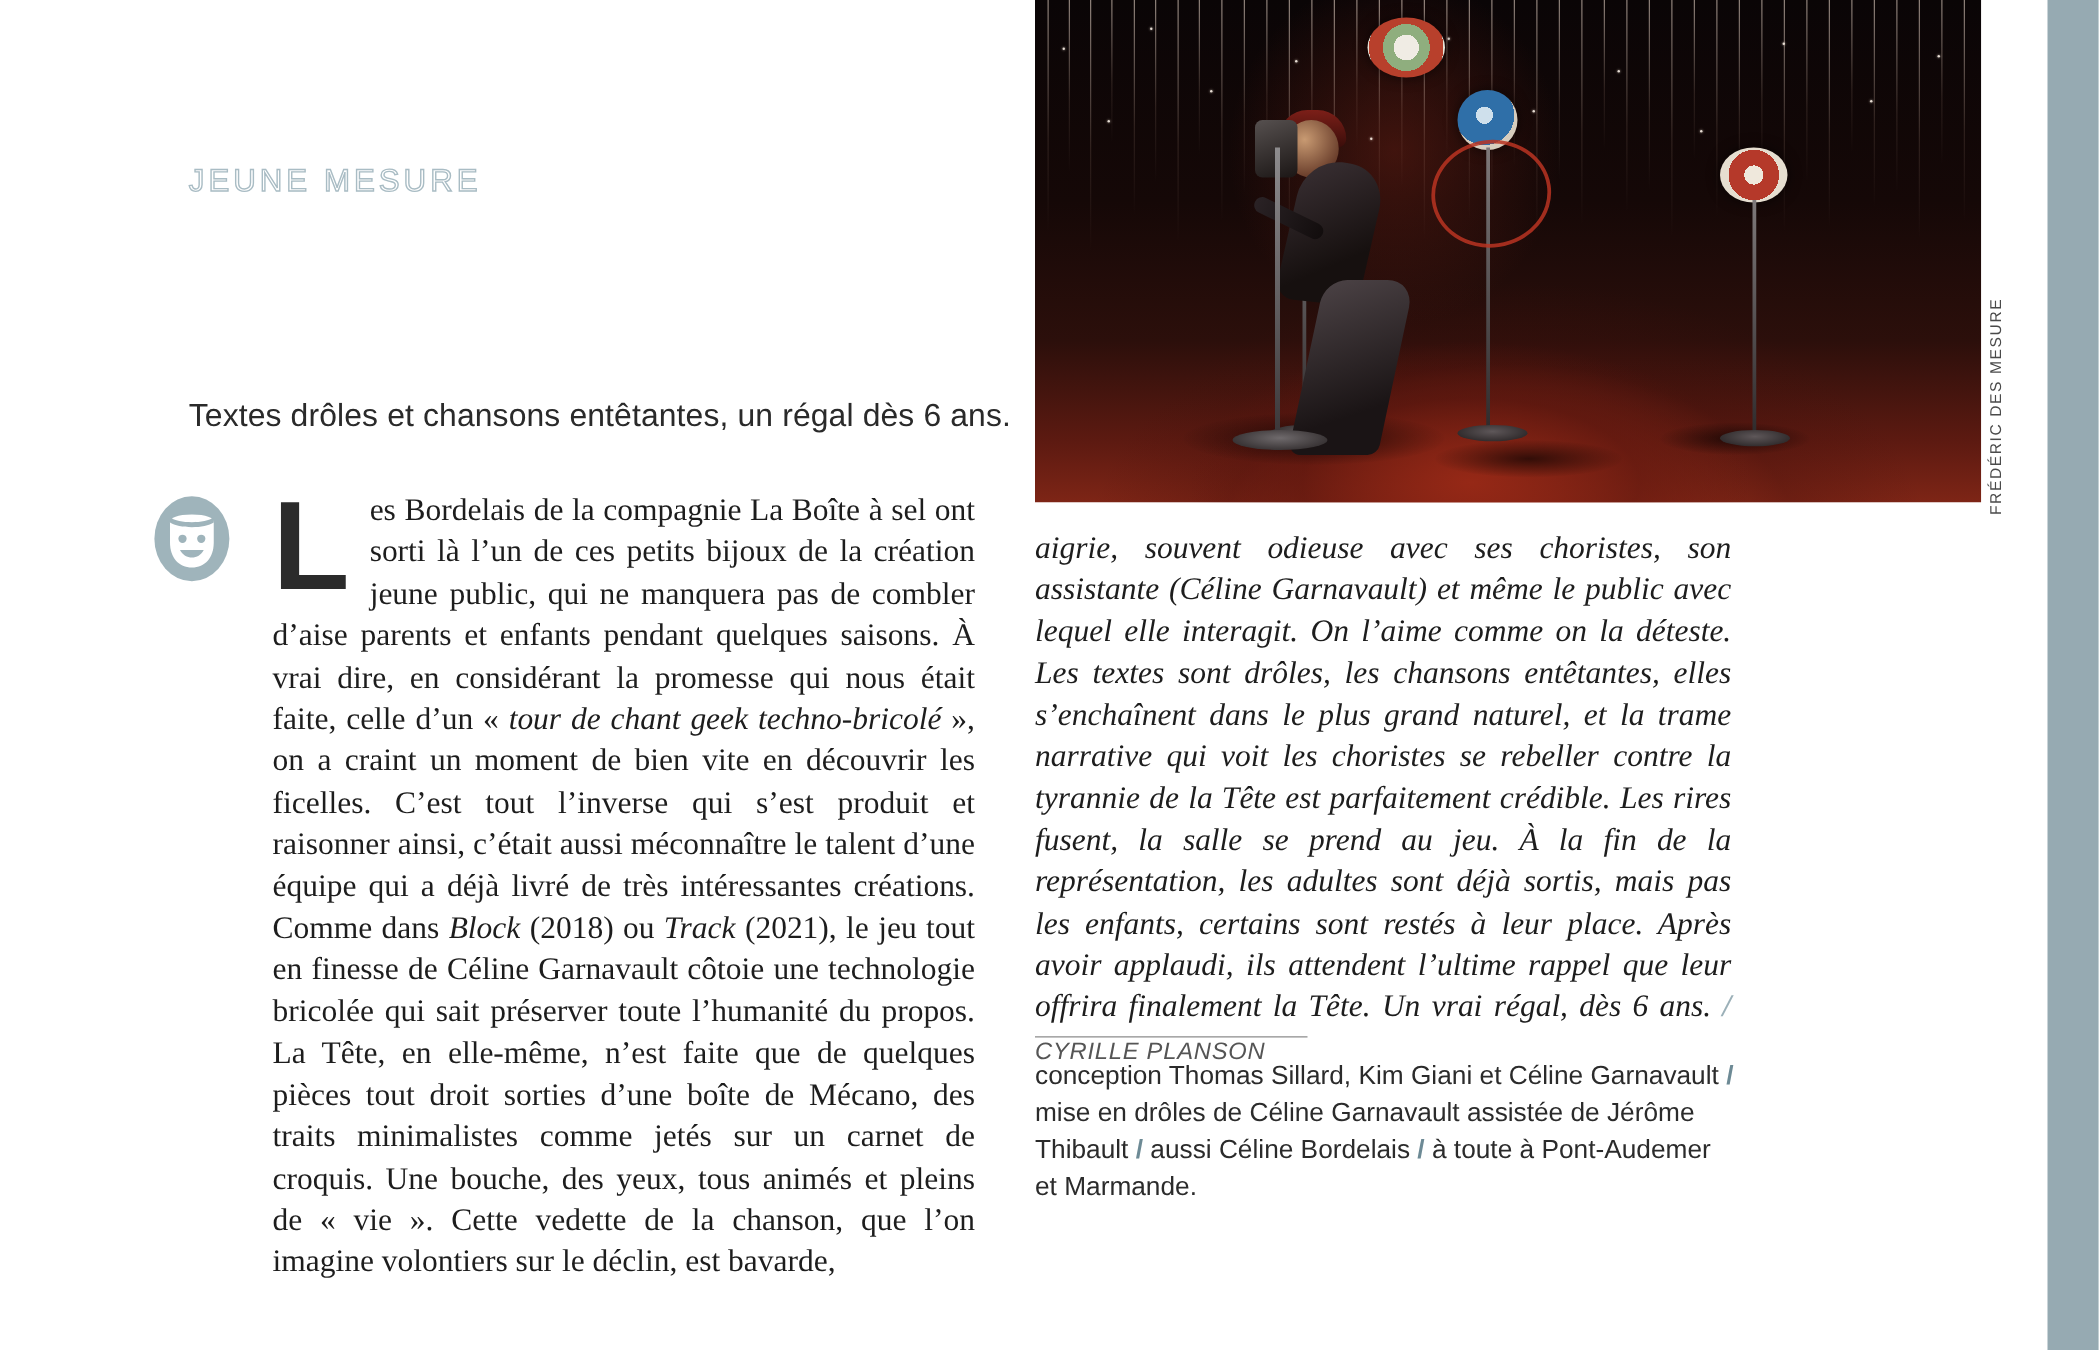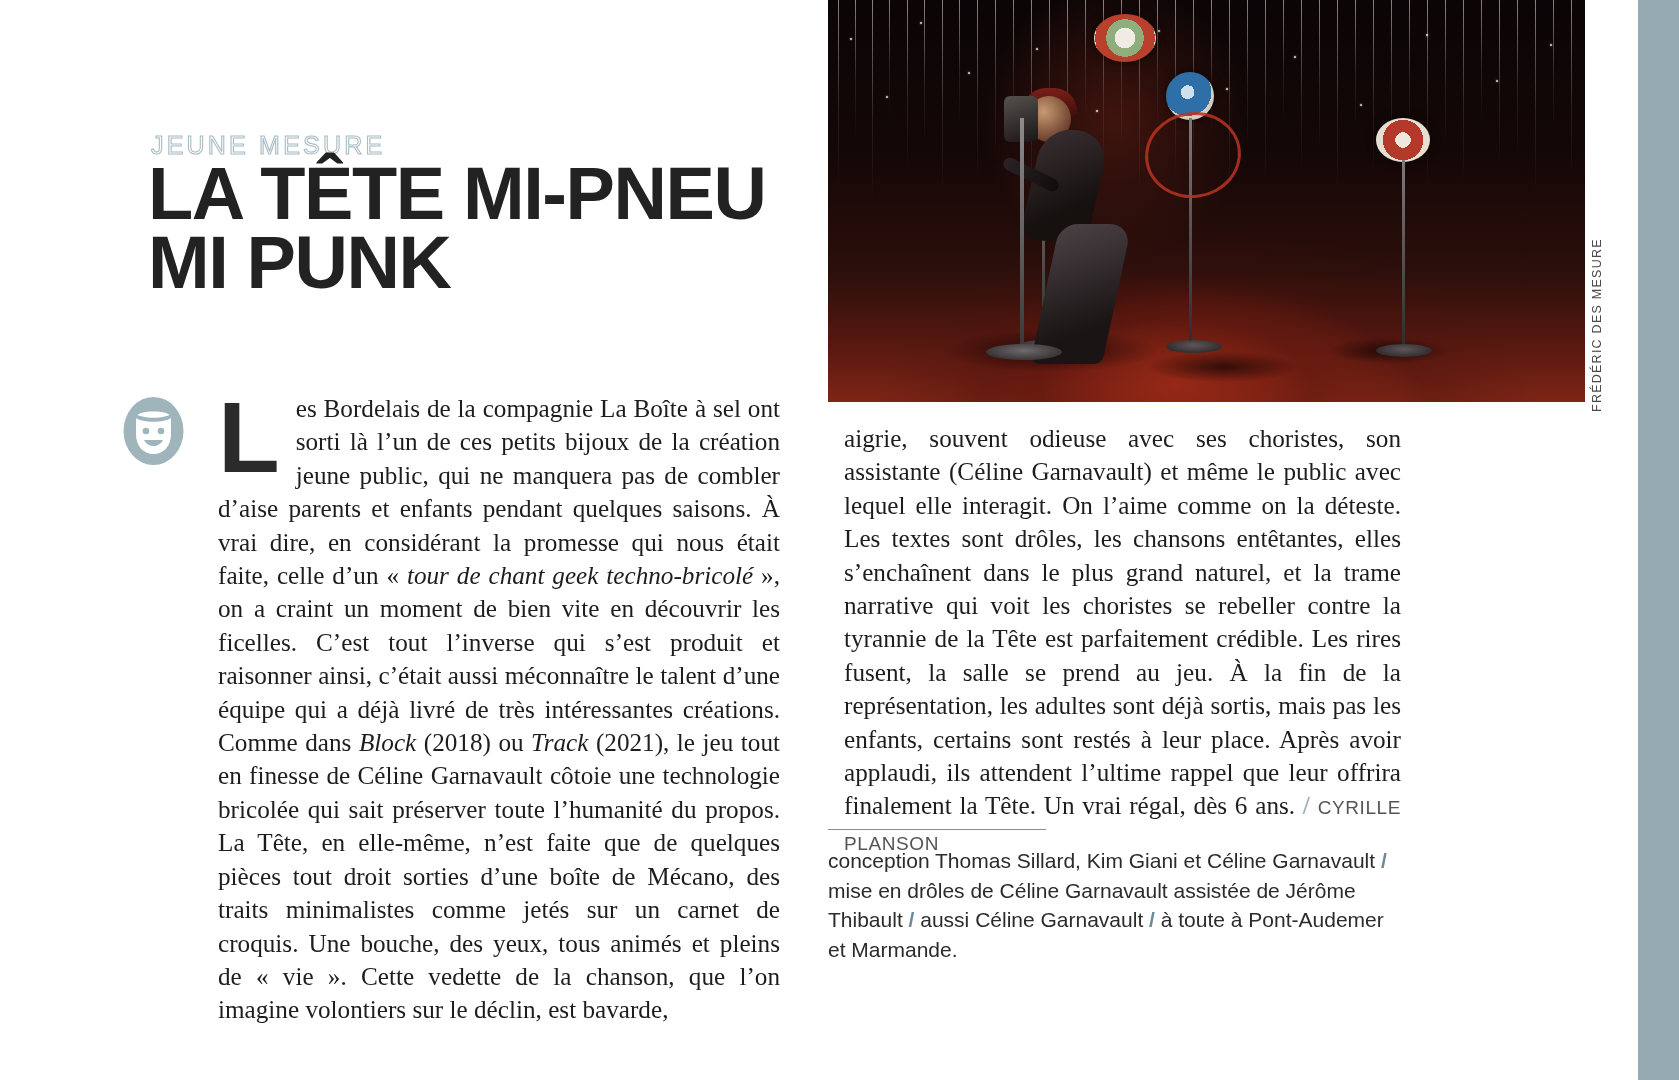--- a/index.html
+++ b/index.html
@@ -205,27 +205,28 @@
     letter-spacing:1.25px;
     color:#4a4a4a;
     font-family:"Liberation Sans", sans-serif;
     writing-mode:vertical-rl;
     transform:rotate(180deg);
     white-space:nowrap;
   }
 
   .body-right {
     position:absolute;
-    left:16px; top:422px;
+    left:0; top:422px;
     width:557px;
     font-family:"Liberation Serif", serif;
     font-size:25.2px;
     line-height:33.4px;
     color:#1d1d1d;
     text-align:justify;
+    font-style:italic;
   }
   .byline-sep { color:#9bb0b8; font-weight:700; }
   .byline {
     font-family:"Liberation Sans", sans-serif;
     font-size:19px;
     letter-spacing:0.6px;
     color:#555555;
   }
 
   .credits-rule {
@@ -248,25 +249,22 @@
 </style>
 </head>
 <body>
 
 <div class="edge-bar"></div>
 
 <div class="left-col">
 
   <div class="kicker">JEUNE MESURE</div>
 
-  <h1 class="headline">
-    <span class="l1">LA TÊTE MI-PNEU</span>
-    <span class="l2">MI PUNK</span>
-  </h1>
-
+
+  <div class="subtitle">Textes drôles et chansons entêtantes, un régal dès 6 ans.</div>
 
   <div class="mask-badge">
     <svg viewBox="0 0 65 70" width="65" height="70" aria-hidden="true">
       <ellipse cx="32.5" cy="35" rx="30" ry="34" fill="#9fb4bb"></ellipse>
       <path d="M15 22 C15 18 21 15.5 32.5 15.5 C44 15.5 50 18 50 22
                L50 38 C50 50 43 58 32.5 58 C22 58 15 50 15 38 Z" fill="#ffffff"></path>
       <path d="M15 22 C22 27 43 27 50 22 L50 18 C43 23 22 23 15 18 Z" fill="#9fb4bb"></path>
       <circle cx="25" cy="35" r="3.3" fill="#9fb4bb"></circle>
       <circle cx="40" cy="35" r="3.3" fill="#9fb4bb"></circle>
       <path d="M23 44 C27 52 38 52 42 44 Z" fill="#9fb4bb"></path>
@@ -390,18 +388,18 @@
   <div class="credits-rule"></div>
 
   <div class="credits">
     <b>conception</b>
     <span>Thomas Sillard, Kim Giani et Céline Garnavault</span>
     <span class="slash">/</span>
     <b>mise en drôles</b>
     <span>de Céline Garnavault assistée de Jérôme Thibault</span>
     <span class="slash">/</span>
     <b>aussi</b>
-    <span>Céline Garnavault</span>
+    <span>Céline Bordelais</span>
     <span class="slash">/</span>
     <b>à toute</b>
     <span>à Pont-Audemer et Marmande.</span>
   </div>
 </div>
 
 </body></html>

